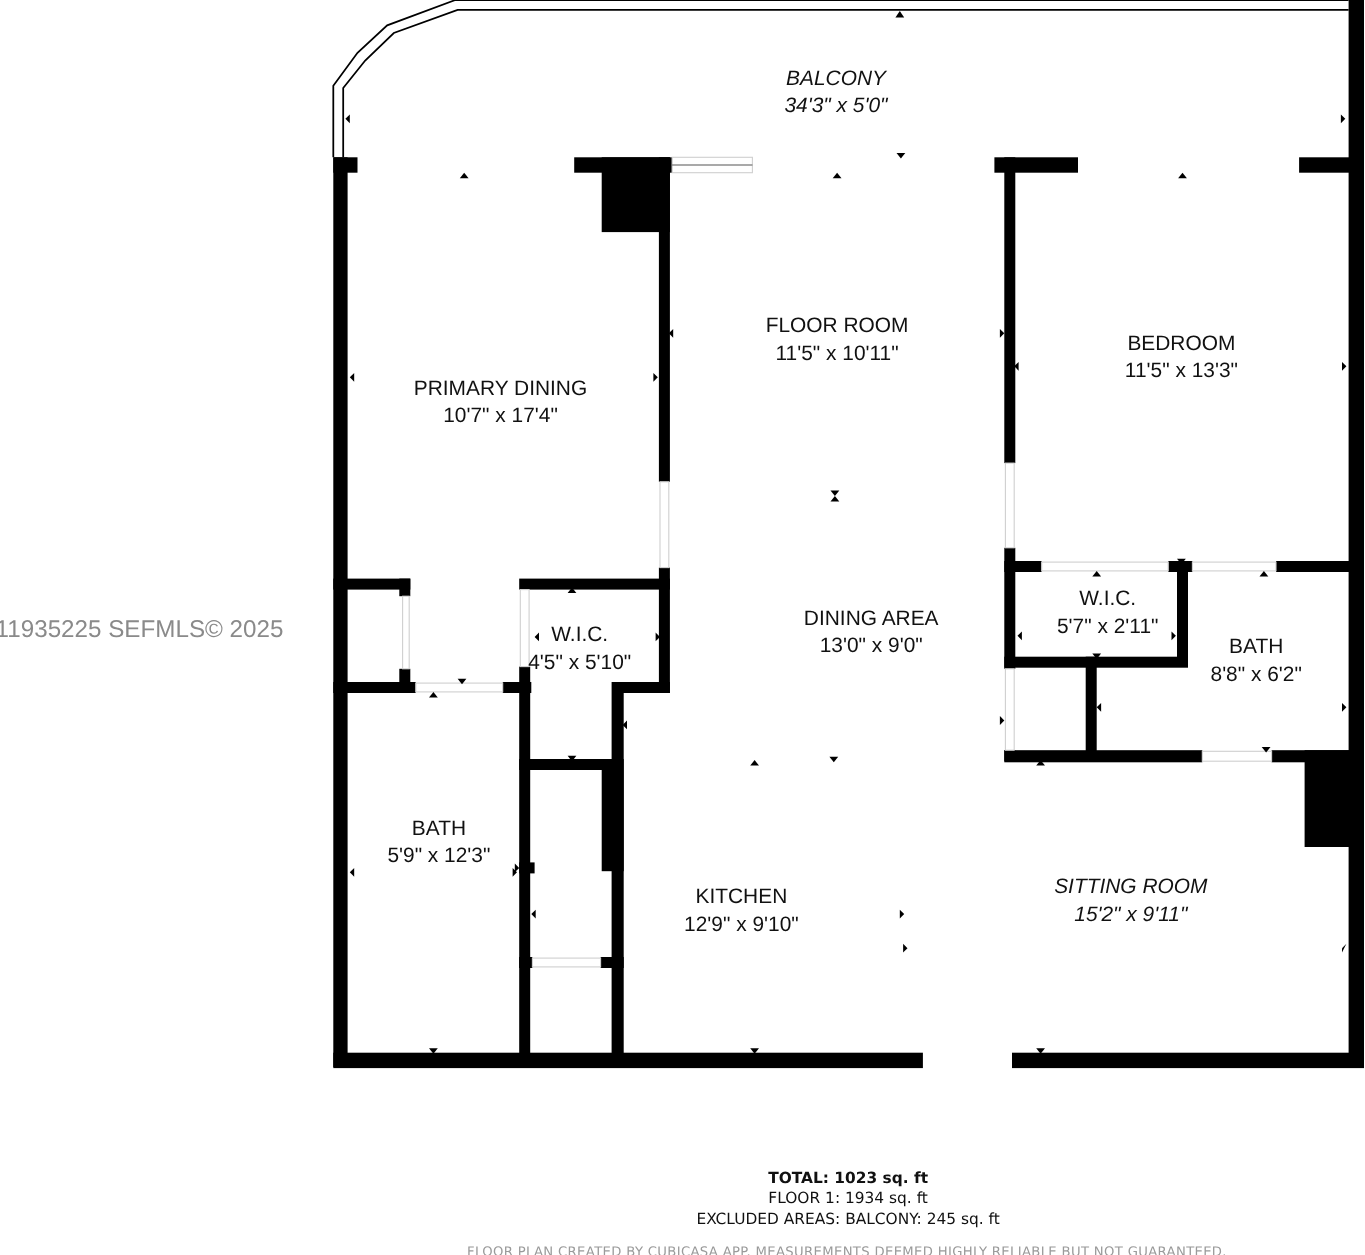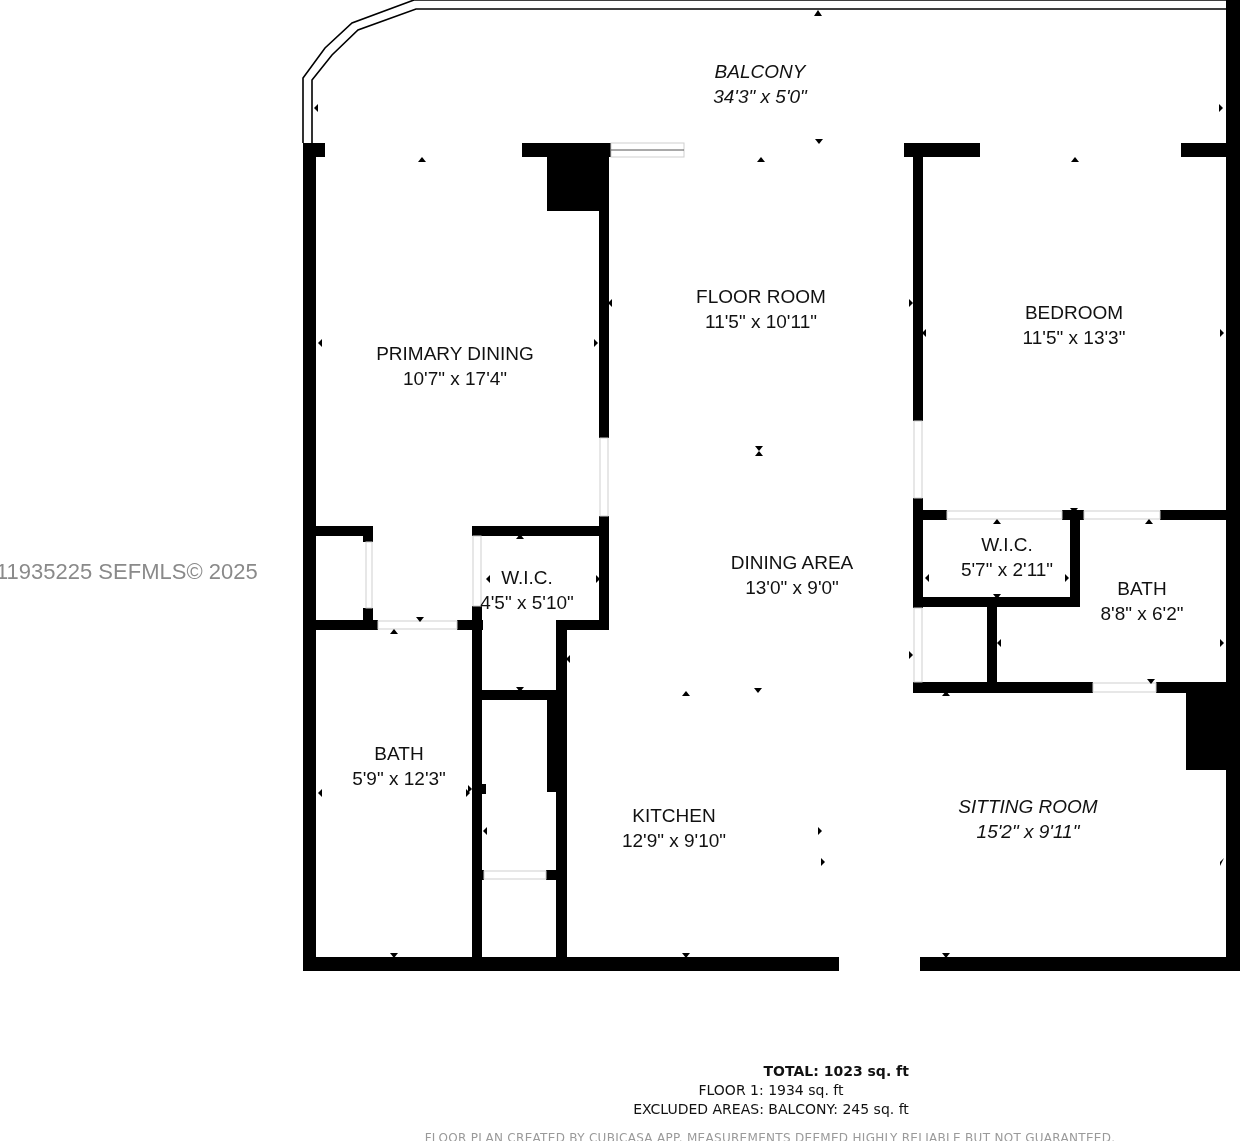--- a/index.html
+++ b/index.html
@@ -6,21 +6,21 @@
   body { width: 1241px; height: 1141px; position: relative; overflow: hidden; font-family: "DejaVu Sans", "Liberation Sans", sans-serif; }
   #plan { position: absolute; left: 0; top: 0; width: 1241px; height: 1141px; }
   .wall { fill: #000000; }
   .balc { fill: none; stroke: #000; stroke-width: 1.6; }
   .opening { fill: #ffffff; stroke: #cfcfcf; stroke-width: 1; }
   .mark { fill: #000; }
   .lbl { position: absolute; text-align: center; color: #111; font-family: "Liberation Sans", sans-serif; font-size: 19px; line-height: 25px; white-space: nowrap; transform: translateX(-50%); }
   .lbl span { display: block; }
   .watermark { position: absolute; left: -4px; top: 559px; font-family: "Liberation Sans", sans-serif; font-size: 22px; color: #8a8a8a; white-space: nowrap; }
   .totals { position: absolute; left: 771px; top: 1062px; transform: translateX(-50%); text-align: center; font-family: "DejaVu Sans", sans-serif; font-size: 14px; line-height: 19px; color: #111; white-space: nowrap; }
-  .totals .t-total { font-weight: bold; text-align: right; }
+  .totals .t-total { font-weight: bold; }
   .disclaimer { position: absolute; left: 770px; top: 1131px; transform: translateX(-50%); font-family: "DejaVu Sans", sans-serif; font-size: 12px; color: #9a9a9a; white-space: nowrap; letter-spacing: 0.3px; }
 </style>
 </head>
 <body>
 
 <svg id="plan" viewBox="0 0 1241 1141" xmlns="http://www.w3.org/2000/svg">
 
   <g>
     <polyline class="balc" points="303,143 303,78 325,48 352,23 414,0 1226,0"></polyline>
     <polyline class="balc" points="312,143 312,80 332,55 358,30 416,9 1226,9"></polyline>

